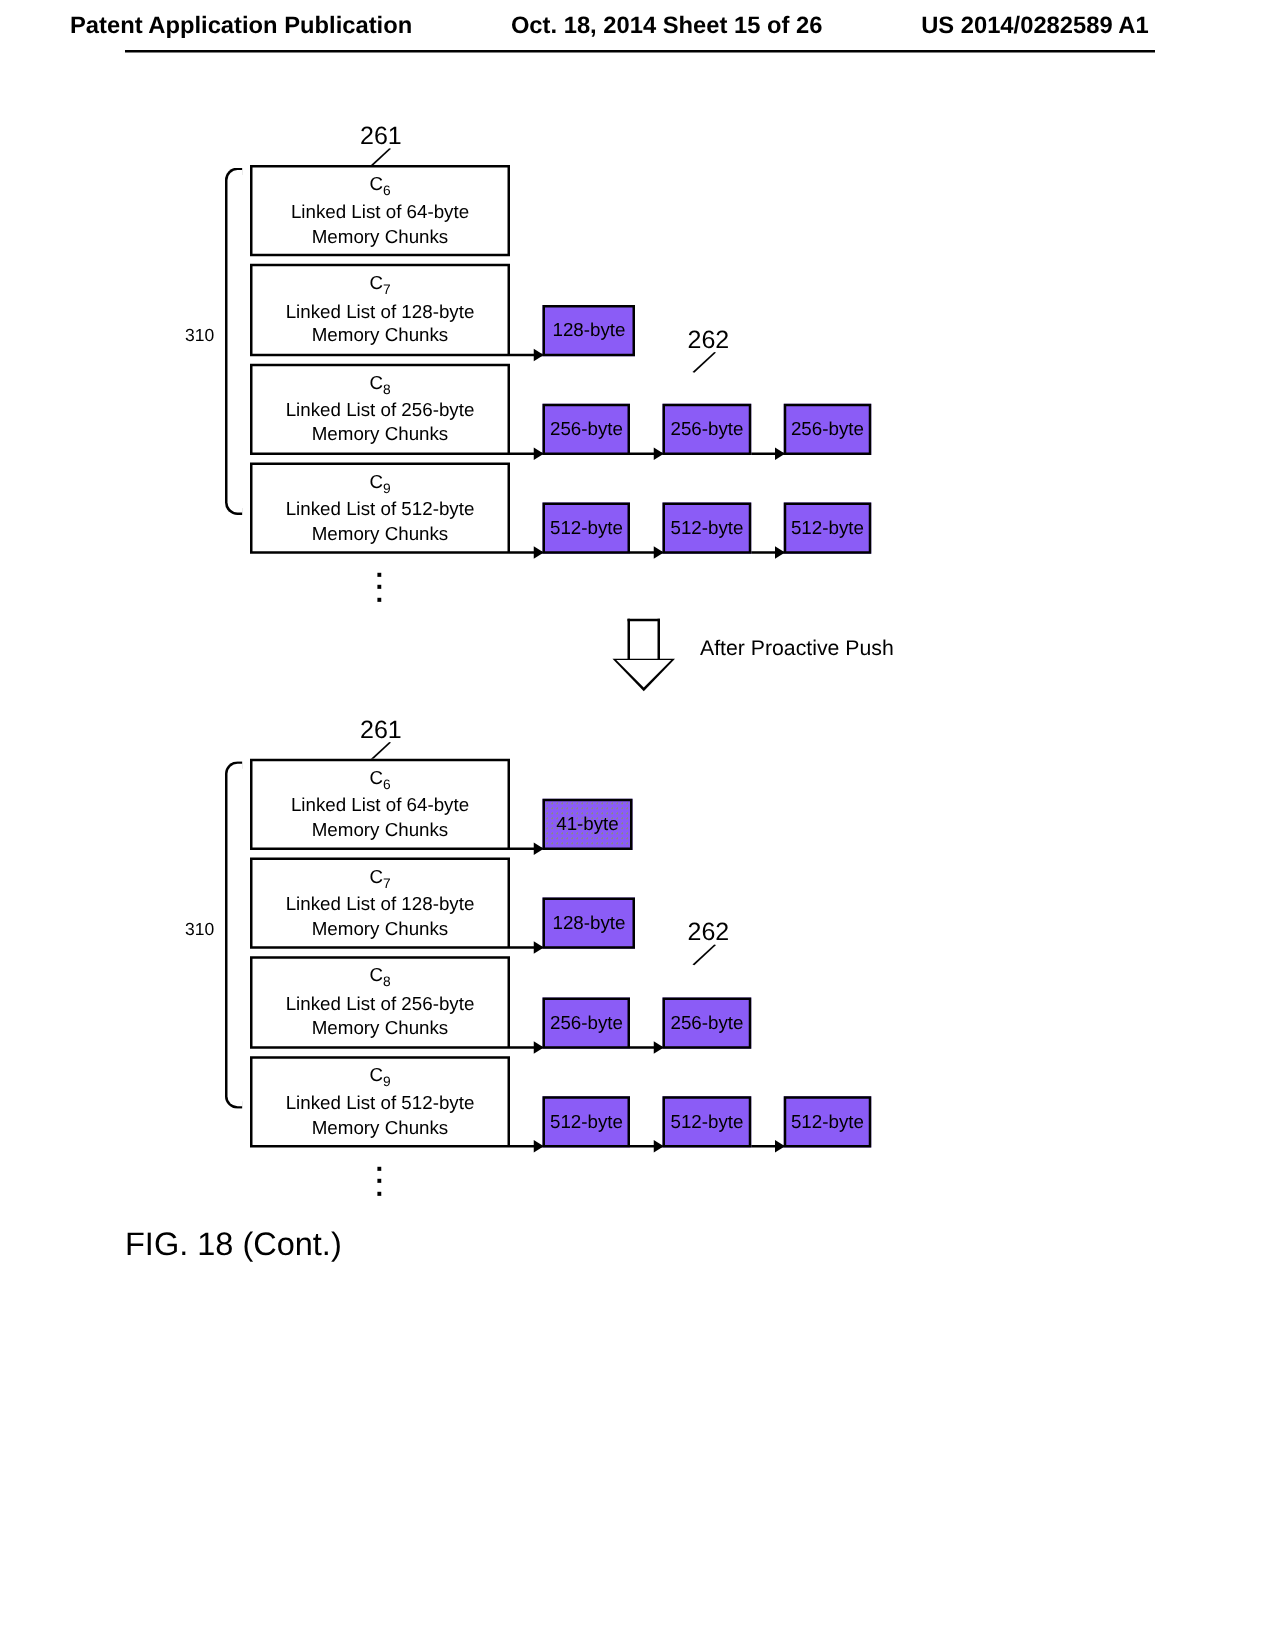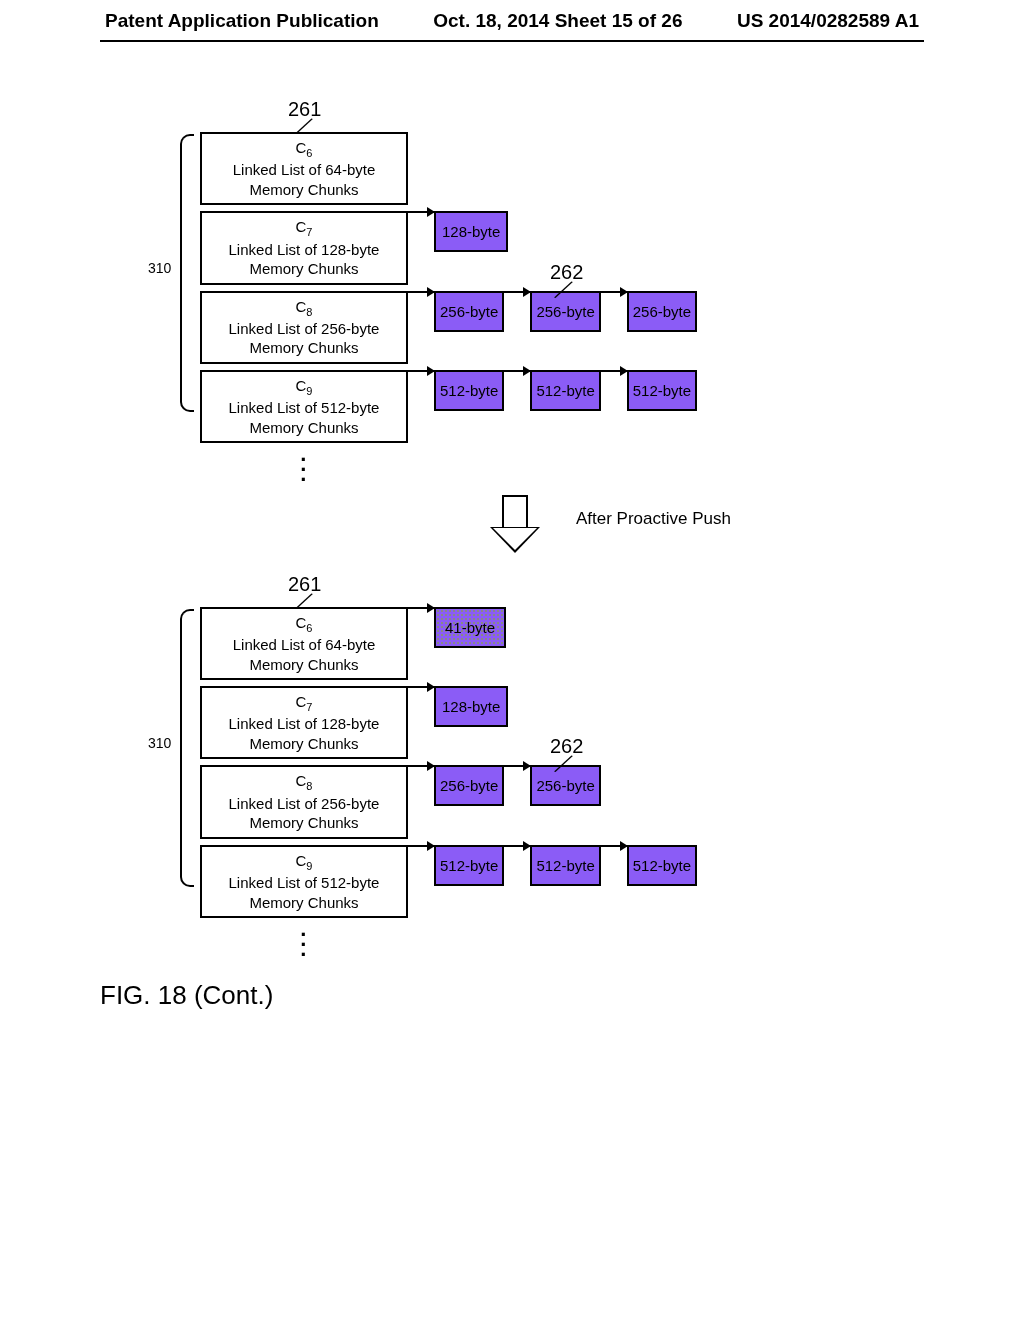--- a/index.html
+++ b/index.html
@@ -6,41 +6,41 @@
   body {
     font-family: Arial, Helvetica, sans-serif;
     background: #fff;
     width: 1024px;
     height: 1320px;
     position: relative;
   }
   .header {
     display: flex;
     justify-content: space-between;
-    padding: 10px 105px 0 105px;
+    padding: 10px 105px 0 56px;
     font-size: 19px;
     font-weight: bold;
   }
   .hr {
     border: none;
     border-top: 2px solid #000;
     margin: 8px 100px 0 100px;
   }
   .page {
     position: relative;
     margin: 40px 100px 0 100px;
   }
   .structure {
     position: relative;
     margin-left: 100px;
     margin-bottom: 10px;
   }
   .row {
     display: flex;
-    align-items: flex-start;
+    align-items: flex-end;
     margin-bottom: 6px;
     position: relative;
   }
   .list-box {
     border: 2px solid #000;
     width: 208px;
     padding: 4px 6px;
     text-align: center;
     font-size: 15px;
     line-height: 1.3;
@@ -135,21 +135,21 @@
     content: "";
     position: absolute;
     top: -25px; left: -22px;
     width: 0; height: 0;
     border-left: 22px solid transparent;
     border-right: 22px solid transparent;
     border-top: 22px solid #fff;
   }
   .push-label {
     position: absolute;
-    left: 476px;
+    left: 460px;
     font-size: 17px;
     white-space: nowrap;
   }
   .fig-caption {
     text-align: left;
     font-size: 26px;
     margin-top: 20px;
   }
   sub { font-size: 11px; }
 </style>

